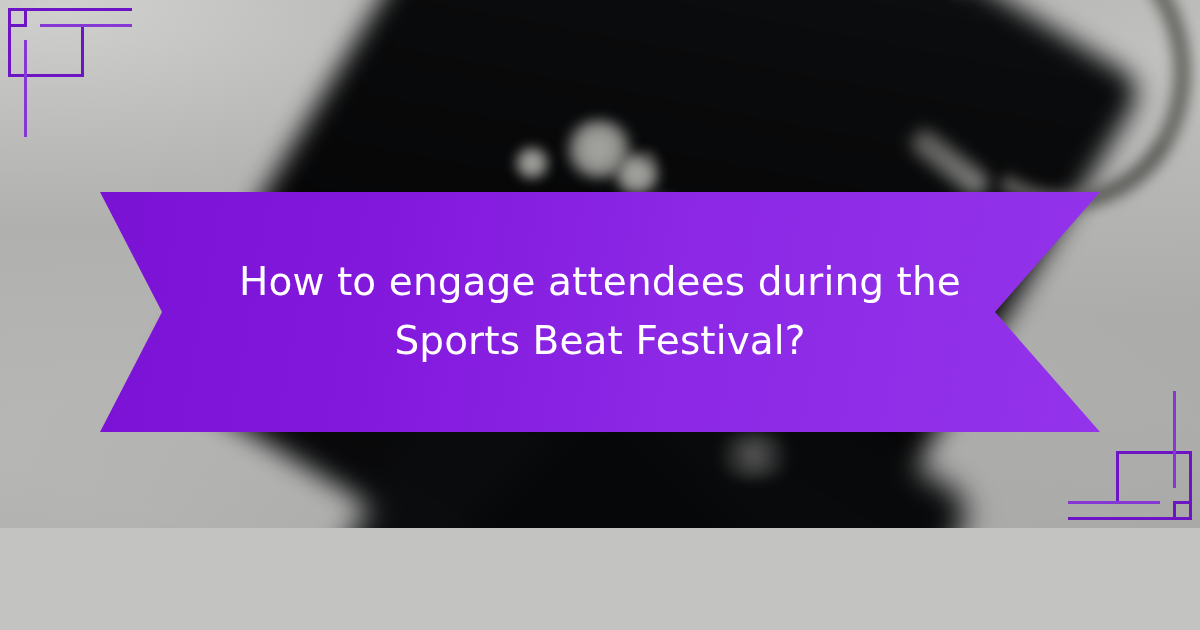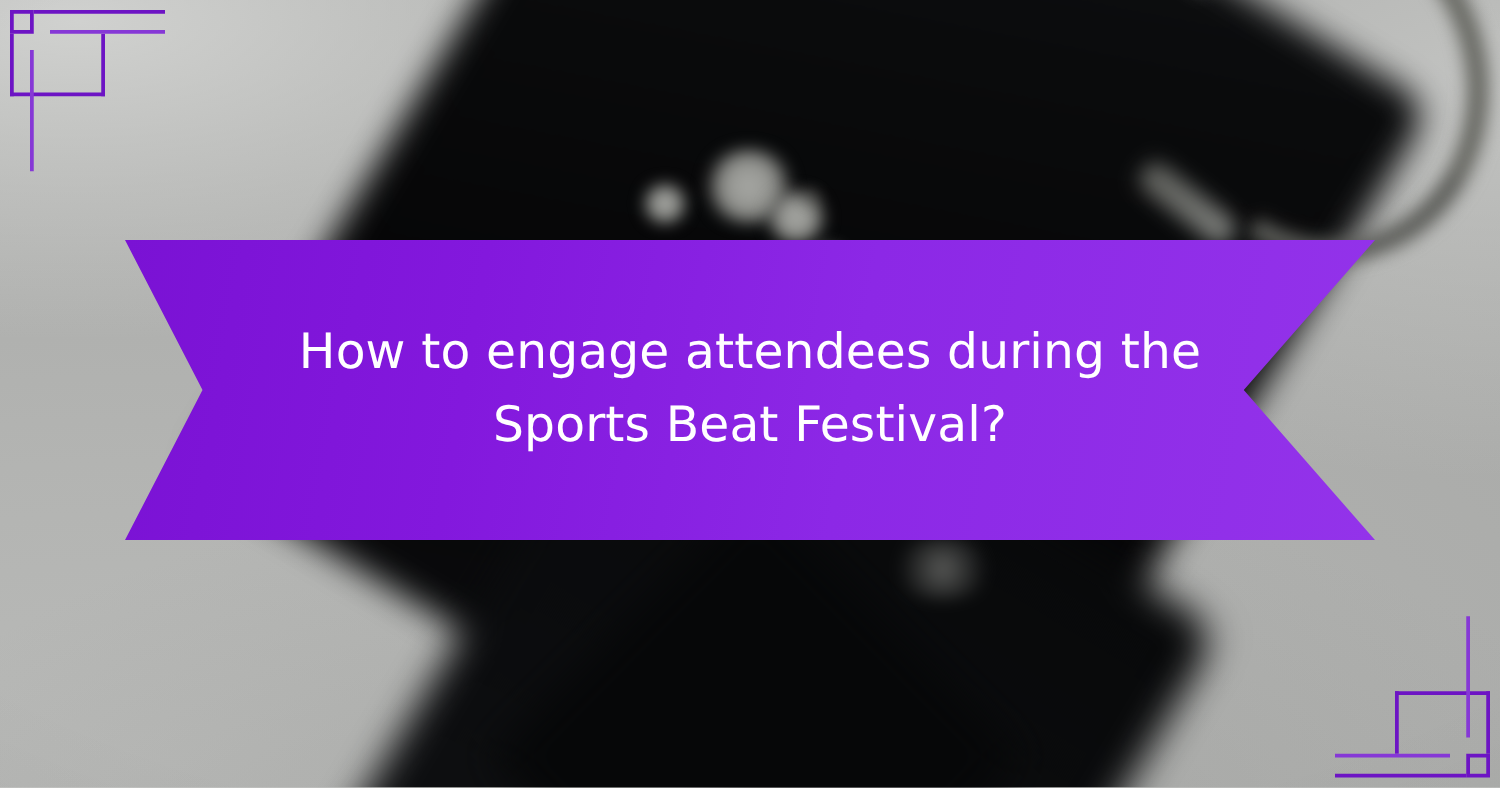--- a/index.html
+++ b/index.html
@@ -5,21 +5,21 @@
   * { margin:0; padding:0; box-sizing:border-box; }
   html,body { width:1200px; height:630px; }
   body {
     font-family: "DejaVu Sans", sans-serif;
     background:#c3c4c2;
     overflow:hidden;
     position:relative;
   }
   #stage {
     position:absolute; inset:0;
-    width:1200px; height:630px;
+    width:1200px; height:528px;
     overflow:hidden;
     background:#c3c4c2;
   }
 
   
   .photo {
     position:absolute; inset:0;
     overflow:hidden;
   }
   .photo-base {

